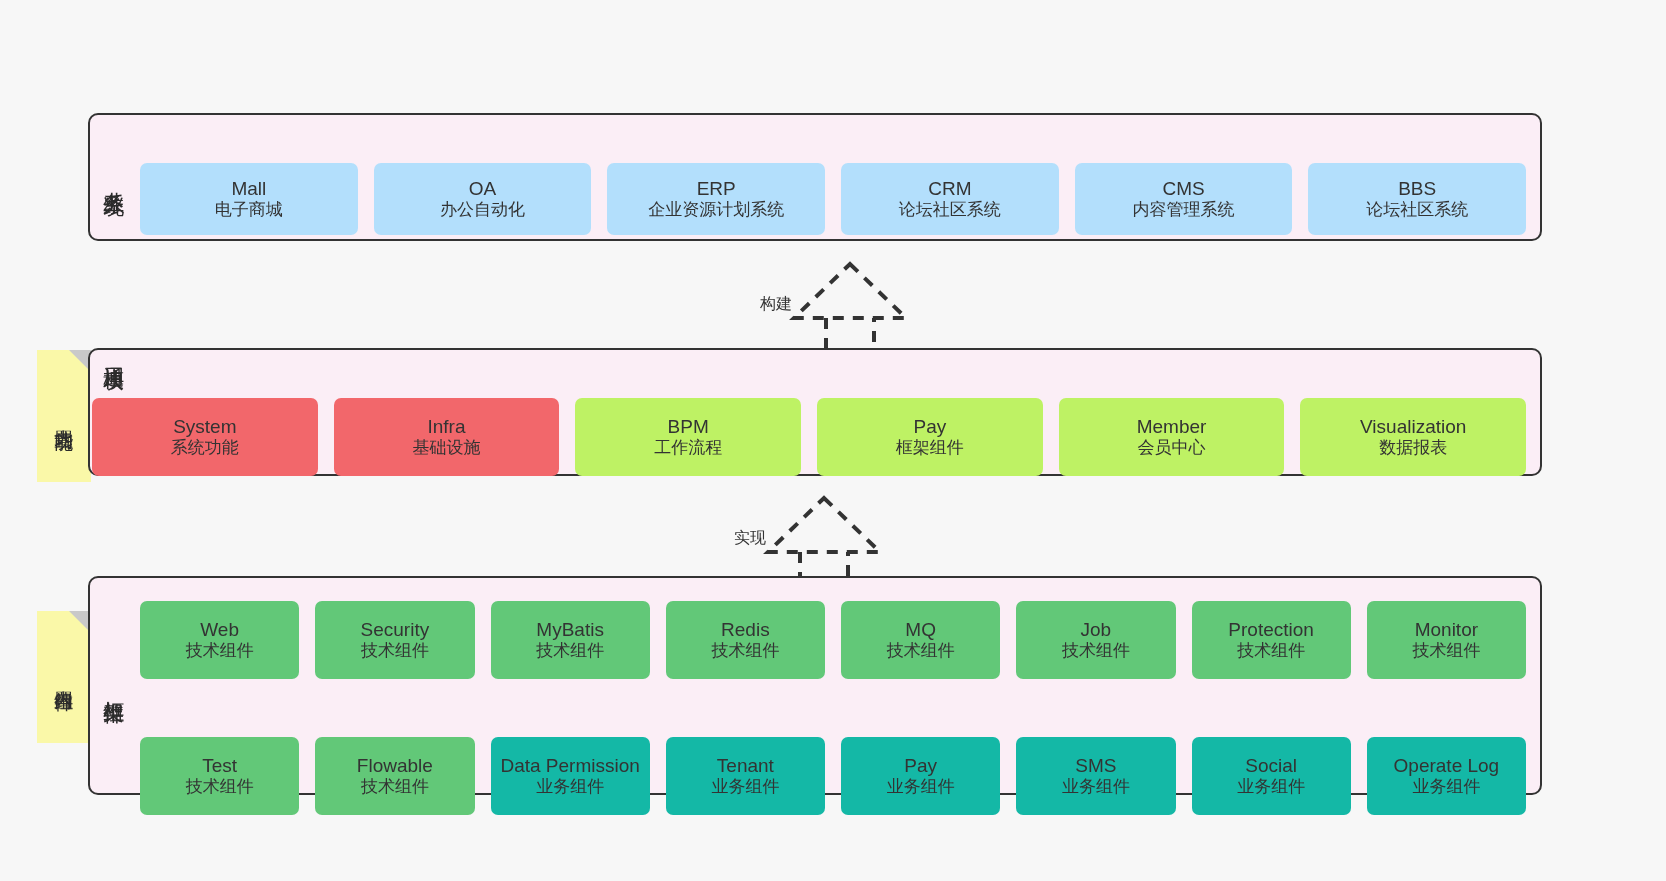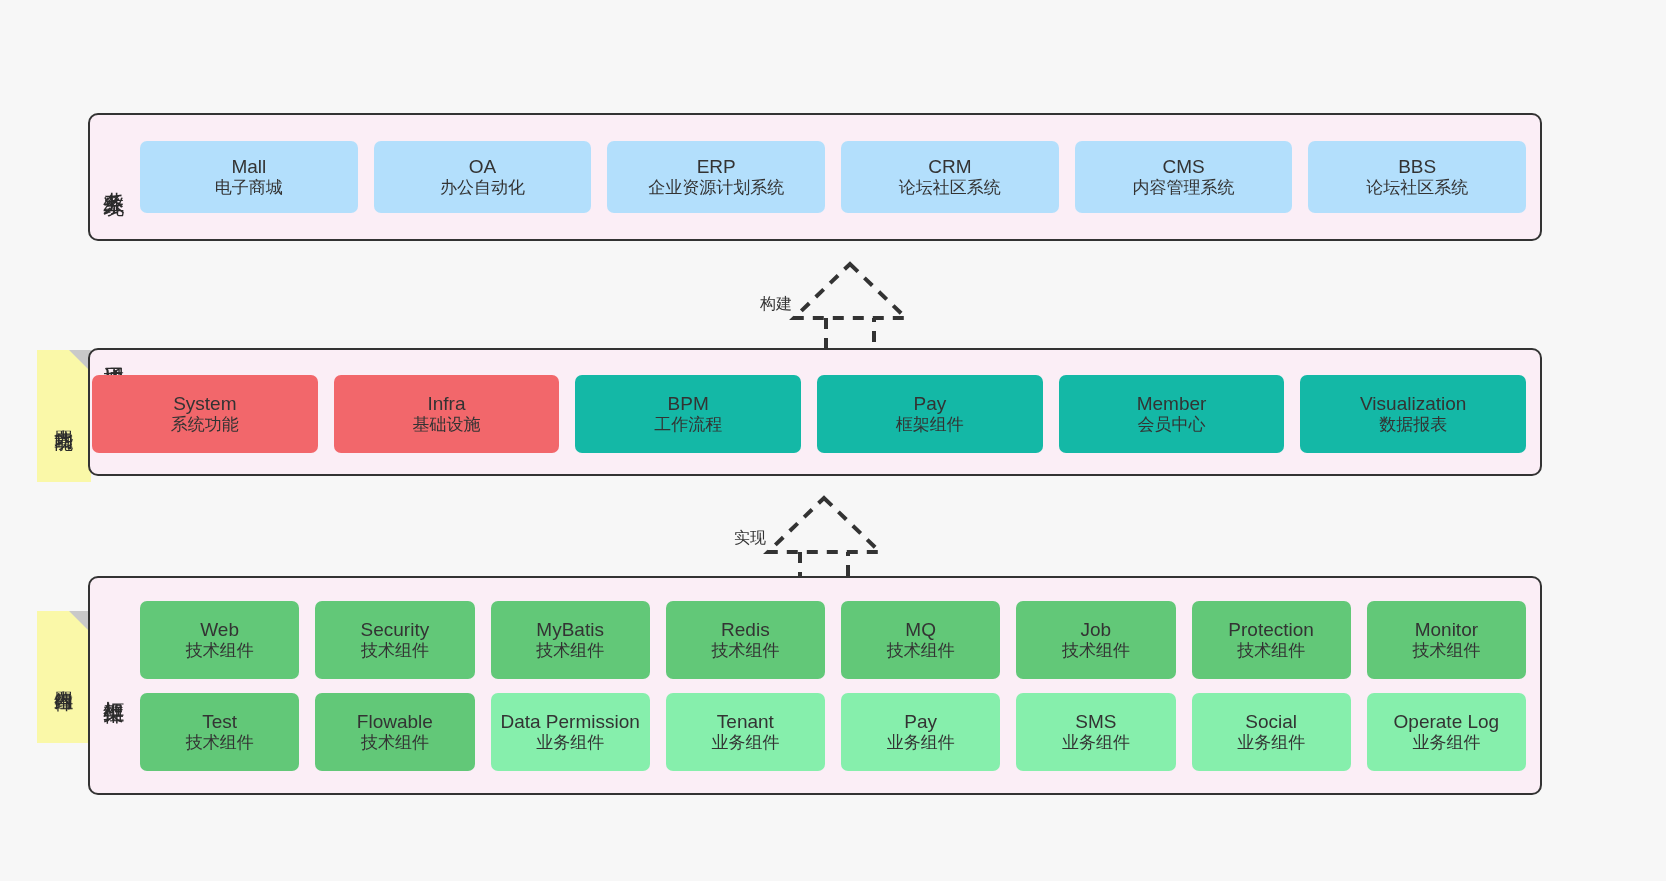--- a/index.html
+++ b/index.html
@@ -63,38 +63,39 @@
     flex: 1 1 0;
     box-sizing: border-box;
     border-radius: 7px;
     display: flex;
     flex-direction: column;
     align-items: center;
     justify-content: center;
     text-align: center;
     line-height: 1.22;
     color: #333333;
+    margin-top: 44px;
   }
   .cell .en { font-size: 19px; }
   .cell .cn { font-size: 17px; }
 
   
   #layer-business { left: 88px; top: 113px; width: 1454px; height: 128px; }
   #layer-business .cell { height: 72px; background: #b3dffc; }
 
   #layer-modules { left: 88px; top: 348px; width: 1454px; height: 128px; flex-direction: column; }
   #layer-modules .cell { height: 78px; }
 
   #layer-framework { left: 88px; top: 576px; width: 1454px; height: 219px; }
   #layer-framework .cell { height: 78px; }
 
   .c-red   { background: #f2676b; }
-  .c-pink  { background: #14b8a6; }
+  .c-pink  { background: #bef264; }
   .c-green { background: #62c878; }
-  .c-lgreen{ background: #86efac; }
+  .c-lgreen{ background: #14b8a6; }
 
   
   .note {
     position: absolute;
     box-sizing: border-box;
     background: #faf8a8;
     width: 54px;
     display: flex;
     align-items: center;
     justify-content: center;

